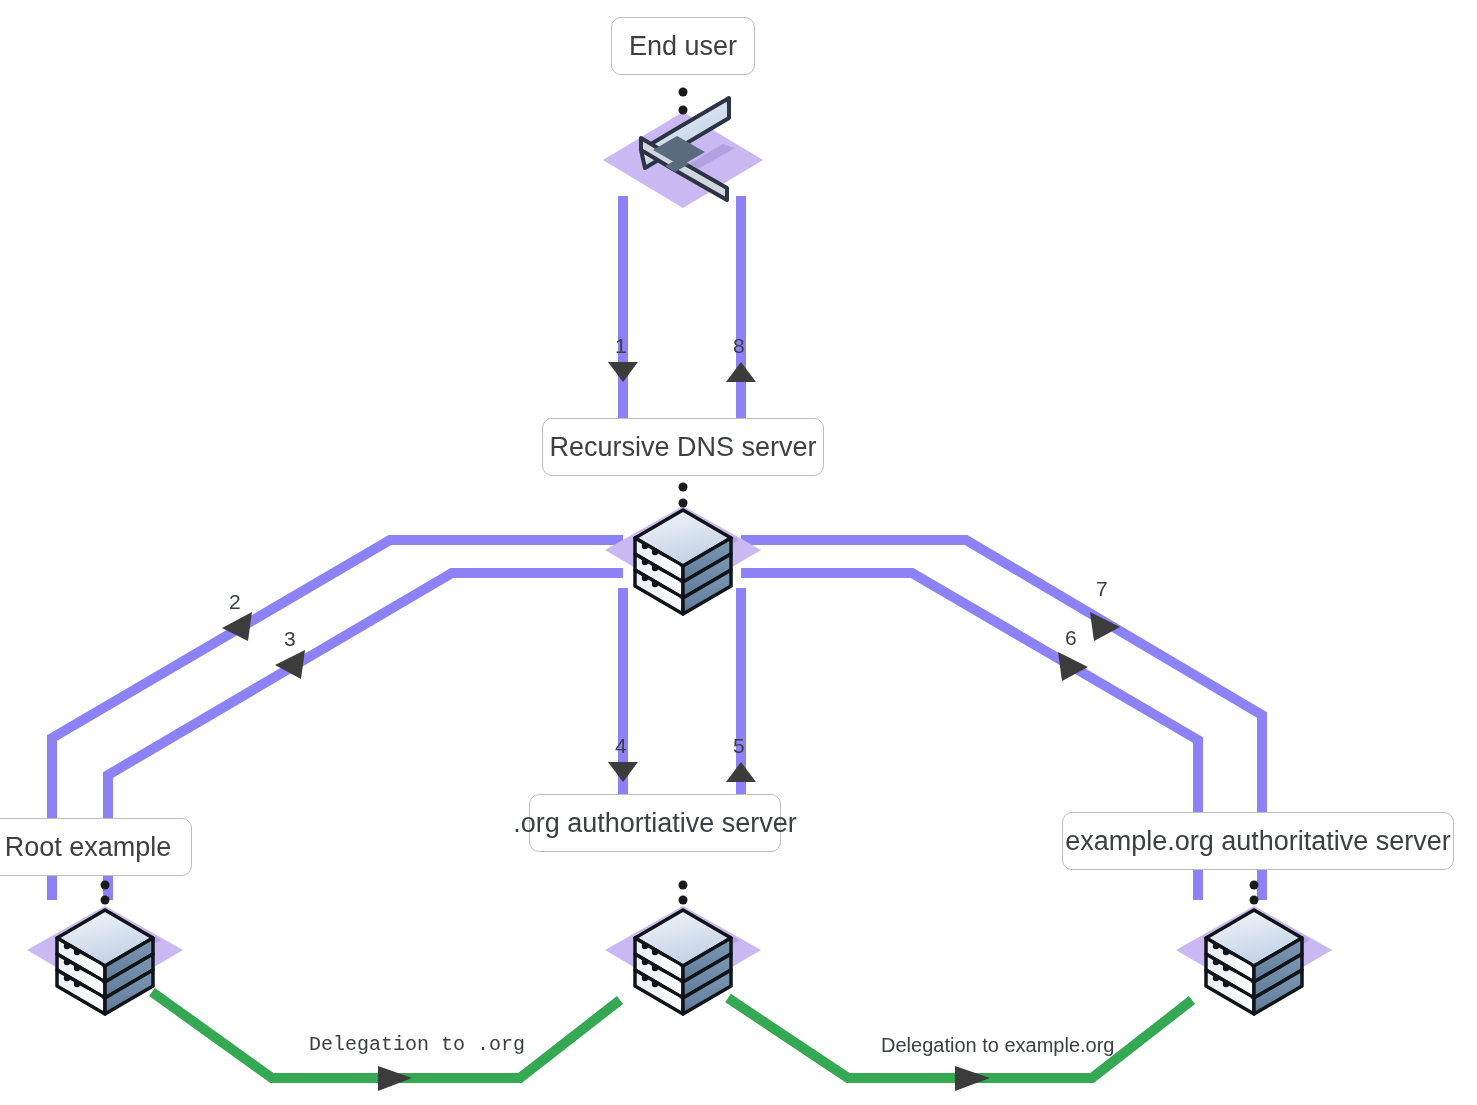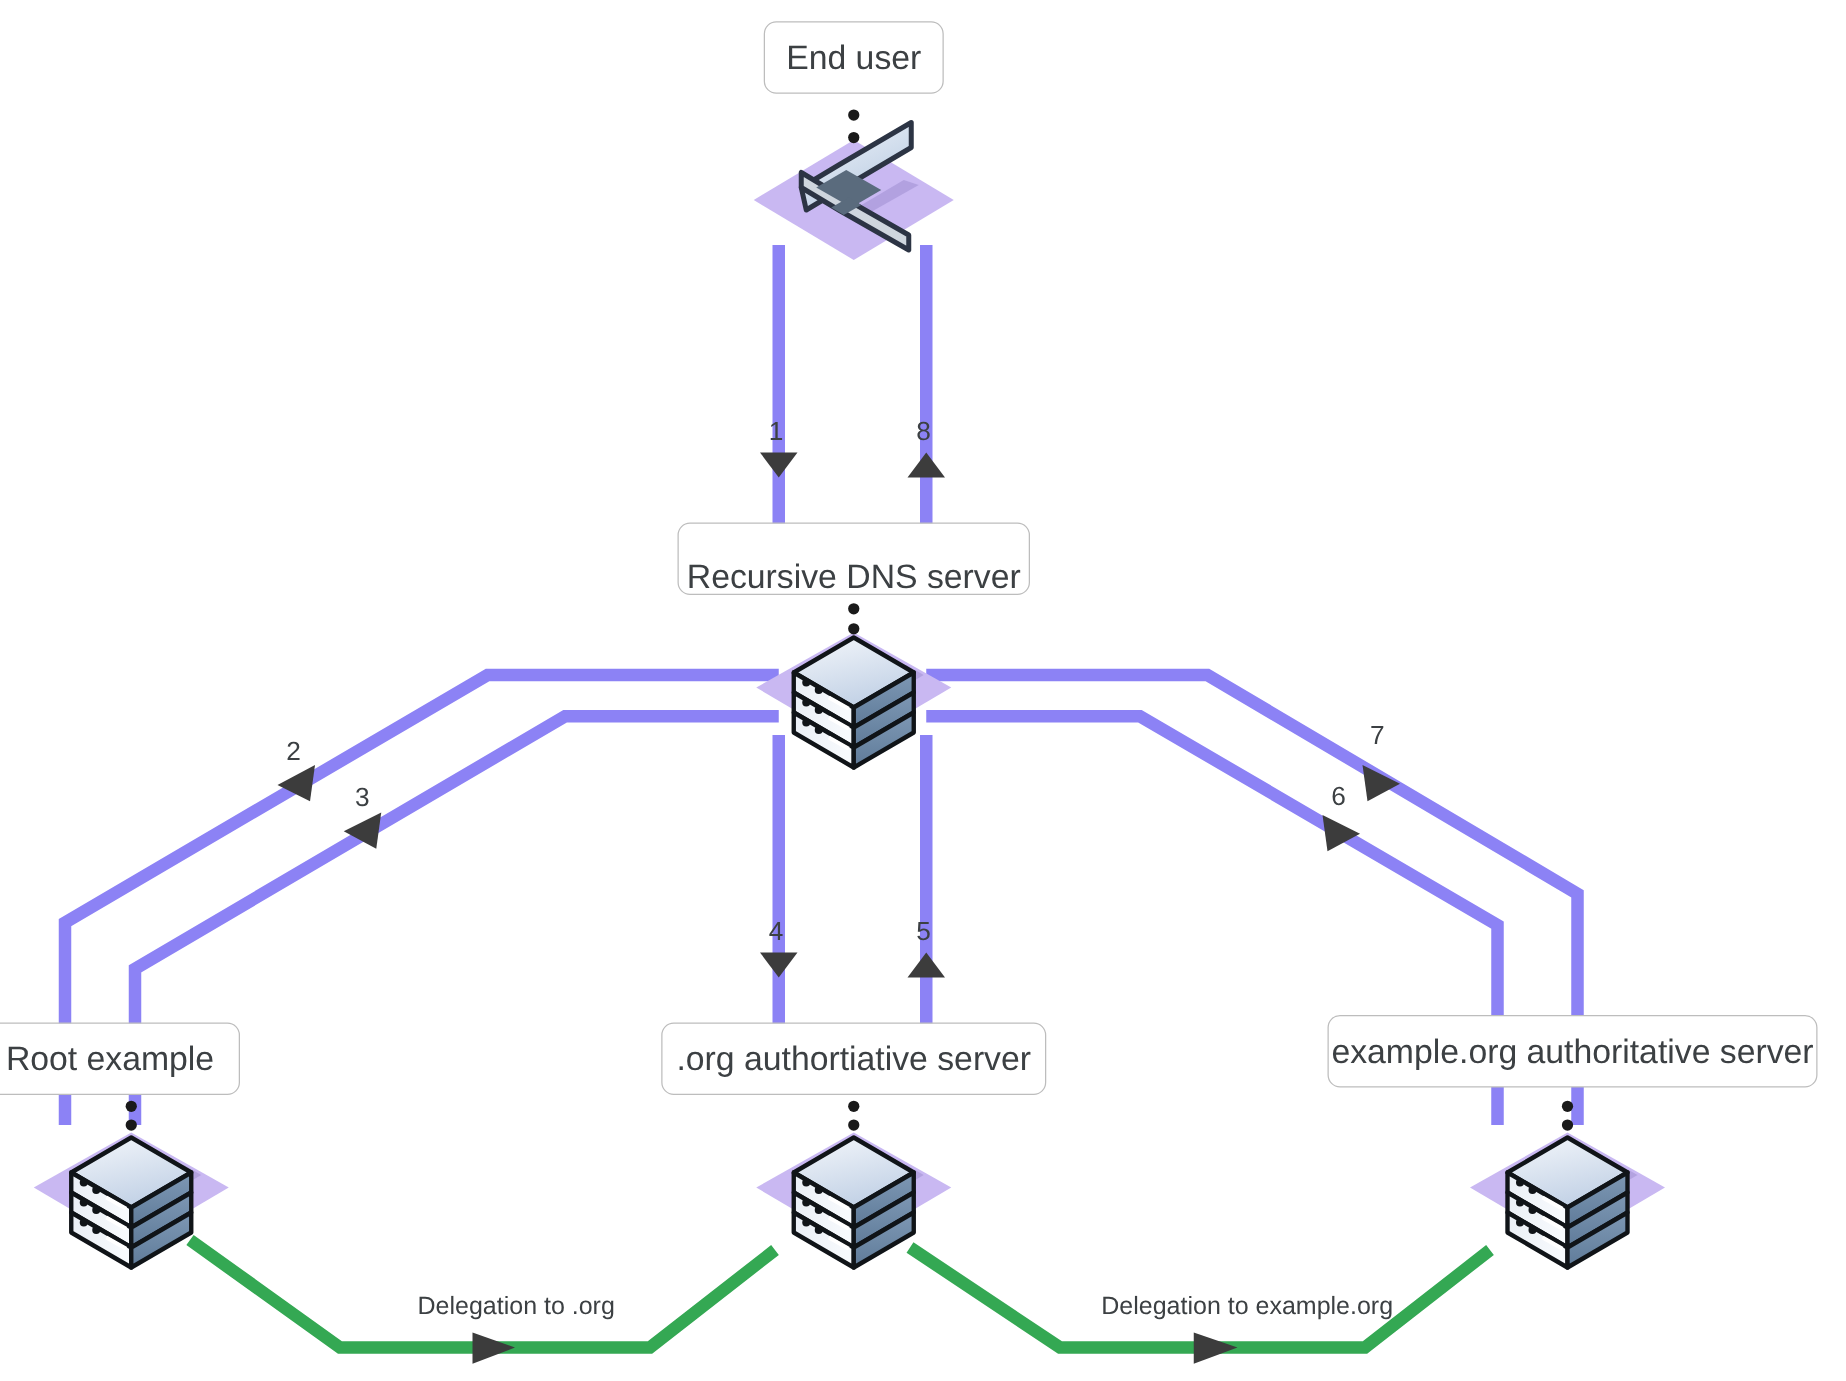--- a/index.html
+++ b/index.html
@@ -257,41 +257,41 @@
         <circle cx="683" cy="900" r="4.5"></circle>
       <circle cx="1254" cy="885" r="4.5"></circle>
         <circle cx="1254" cy="900" r="4.5"></circle>
     </g>
   </svg>
 
   <div class="nodebox" style="left:611px; top:17px; width:144px;">
     <span>End user</span>
   </div>
 
-  <div class="nodebox" style="left:542px; top:418px; width:282px;align-items:flex-end;">
+  <div class="nodebox" style="left:542px; top:418px; width:282px;">
     <span>Recursive DNS server</span>
   </div>
 
   <div class="nodebox" style="left:-16px; top:818px; width:208px;">
     <span>Root example</span>
   </div>
 
-  <div class="nodebox" style="left:529px; top:818px; width:308px;">
+  <div class="nodebox" style="left:529px; top:794px; width:252px;">
     <span>.org authortiative server</span>
   </div>
 
   <div class="nodebox" style="left:1062px; top:812px; width:392px;">
     <span>example.org authoritative server</span>
   </div>
 
   <div class="edge-label" style="left:615px; top:335px;">1</div>
   <div class="edge-label" style="left:733px; top:335px;">8</div>
   <div class="edge-label" style="left:229px; top:591px;">2</div>
   <div class="edge-label" style="left:284px; top:628px;">3</div>
   <div class="edge-label" style="left:615px; top:735px;">4</div>
   <div class="edge-label" style="left:733px; top:735px;">5</div>
   <div class="edge-label" style="left:1065px; top:627px;">6</div>
   <div class="edge-label" style="left:1096px; top:578px;">7</div>
 
-  <div class="edge-label green-label" style="left:334px; top:1035px;">Delegation to .org</div>
+  <div class="edge-label green-label" style="left:309px; top:1035px;font-family:Liberation Mono, monospace;">Delegation to .org</div>
   <div class="edge-label green-label" style="left:881px; top:1035px;">Delegation to example.org</div>
 
 </div>
 
 </body></html>

